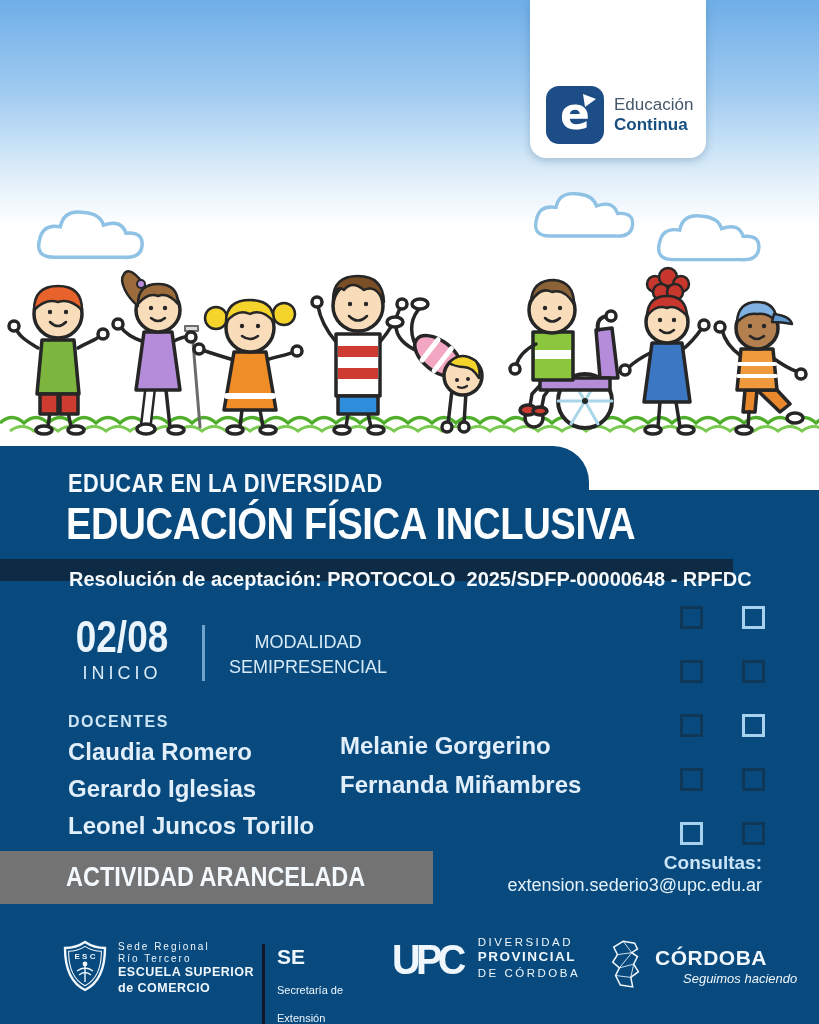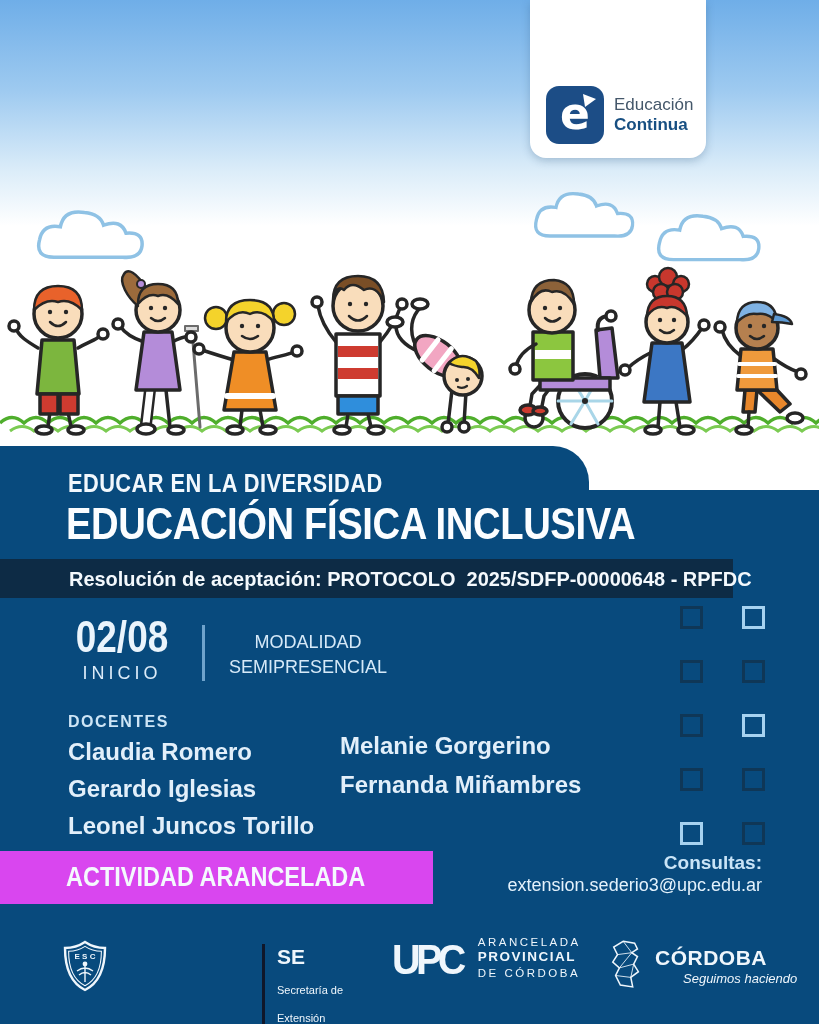--- a/index.html
+++ b/index.html
@@ -17,37 +17,37 @@
   .ec-text{margin-left:10px;line-height:1.15;}
   .ec-l1{font-size:17px;color:#44576A;}
   .ec-l2{font-size:17px;font-weight:bold;color:#174F82;}
   
   .panel-notch{left:0;top:446px;width:589px;height:46px;background:#084A7D;border-radius:0 36px 0 0;}
   .panel-main{left:0;top:490px;width:819px;height:534px;background:#084A7D;}
   .kicker{left:68px;top:468px;color:#F2F8FD;font-size:26px;font-weight:700;letter-spacing:.5px;
           transform:scaleX(.84);transform-origin:left;white-space:nowrap;}
   .title{left:66px;top:498px;color:#FBFDFF;font-size:45px;font-weight:bold;letter-spacing:-.5px;
          transform:scaleX(.85);transform-origin:left;white-space:nowrap;}
-  .res-strip{left:0;top:559px;width:733px;height:39px;background:#0D2B45;}
+  .res-strip{left:0;top:559px;width:733px;height:22px;background:#0D2B45;}
   .res-text{position:absolute;left:69px;top:0;line-height:39px;color:#F4F9FD;font-size:21px;
             font-weight:600;white-space:pre;transform:scaleX(.95);transform-origin:left;}
   
   .date-block{left:62px;top:612px;width:120px;text-align:center;color:#EAF4FC;}
   .date-big{font-size:44px;font-weight:bold;transform:scaleX(.84);transform-origin:center;}
   .date-sub{font-size:18px;letter-spacing:4px;margin-top:1px;color:#DCEBF8;}
   .vdiv{left:202px;top:625px;width:3px;height:56px;background:#6FA3CC;}
   .modality{left:228px;top:630px;width:160px;text-align:center;font-size:18px;line-height:25px;
             color:#D6E9F8;font-weight:500;}
   
   .doc-label{left:68px;top:713px;font-size:16px;font-weight:bold;letter-spacing:1.5px;color:#CDE5F6;}
   .doc-col{color:#E2EFFA;font-size:24px;font-weight:600;}
   .doc-col1{left:68px;top:733px;line-height:37px;}
   .doc-col2{left:340px;top:726px;line-height:39px;}
   
-  .aran-strip{left:0;top:851px;width:433px;height:53px;background:#d946ef;}
+  .aran-strip{left:0;top:851px;width:433px;height:53px;background:#737373;}
   .aran-text{position:absolute;left:66px;top:0;line-height:53px;font-size:27px;font-weight:600;
              color:#F4F9FD;transform:scaleX(.87);transform-origin:left;white-space:nowrap;}
   .consultas{right:57px;top:852px;text-align:right;}
   .cons-label{font-size:19px;color:#C9E4F7;font-weight:600;}
   .cons-mail{display:block;font-size:18px;color:#E4F2FC;margin-top:1px;text-decoration:none;}
   
   .cb-grid{left:680px;top:606px;width:100px;height:260px;}
   .cb{position:absolute;width:17px;height:17px;border:3px solid;}
   .cb.dark{border-color:#0F3757;}
   .cb.light{border-color:#A6D2F0;}
@@ -328,32 +328,38 @@
 </div>
 
 <div class="abs ft ft-esc">
   <svg width="46" height="52" viewBox="0 0 46 52">
     <path d="M23,2 C29,6 37,8 43,8 C43,25 39,42 23,50 C7,42 3,25 3,8 C9,8 17,6 23,2 Z" stroke="#EFF6FC" stroke-width="2.4" fill="none"></path>
     <path d="M23,2 C29,6 37,8 43,8 C43,25 39,42 23,50 C7,42 3,25 3,8 C9,8 17,6 23,2 Z" stroke="#EFF6FC" stroke-width="1.3" fill="none" transform="translate(23,26) scale(0.82) translate(-23,-26)"></path>
     <text x="23" y="19" font-size="8" font-weight="bold" fill="#EFF6FC" text-anchor="middle" font-family="Liberation Sans, sans-serif">E S C</text>
     <circle cx="23" cy="24" r="2.4" fill="#EFF6FC"></circle>
     <path d="M23,26 L23,42 M15,31 Q23,25 31,31 M17,35 Q23,30 29,35" stroke="#EFF6FC" stroke-width="1.4" fill="none"></path>
   </svg>
+  <div class="esc-text">
+    <div class="esc-s">Sede Regional</div>
+    <div class="esc-s">Río Tercero</div>
+    <div class="esc-b">ESCUELA SUPERIOR</div>
+    <div class="esc-b">de COMERCIO</div>
+  </div>
 </div>
 
 <div class="abs ft ft-se">
   <div class="se-abbr">SE</div>
   <div class="se-line">Secretaría de</div>
   <div class="se-line">Extensión</div>
 </div>
 
 <div class="abs ft ft-upc">
   <div class="upc-abbr">UPC</div>
   <div class="upc-stack">
-    <div class="upc-s">ARANCELADA</div>
+    <div class="upc-s">DIVERSIDAD</div>
     <div class="upc-b">PROVINCIAL</div>
     <div class="upc-s">DE CÓRDOBA</div>
   </div>
 </div>
 
 <div class="abs ft ft-cba">
   <svg width="38" height="52" viewBox="0 0 40 54">
     <polygon points="16,1 28,3 31,9 25,13 31,17 27,25 32,33 24,39 26,49 13,47 8,37 12,29 5,23 10,15 6,7" stroke="#EFF6FC" stroke-width="1.6" fill="none"></polygon>
     <path d="M16,1 L25,13 M25,13 L12,29 M12,29 L27,25 M27,25 L24,39 M10,15 L25,13 M8,37 L24,39" stroke="#EFF6FC" stroke-width="1" fill="none" opacity=".9"></path>
   </svg>

